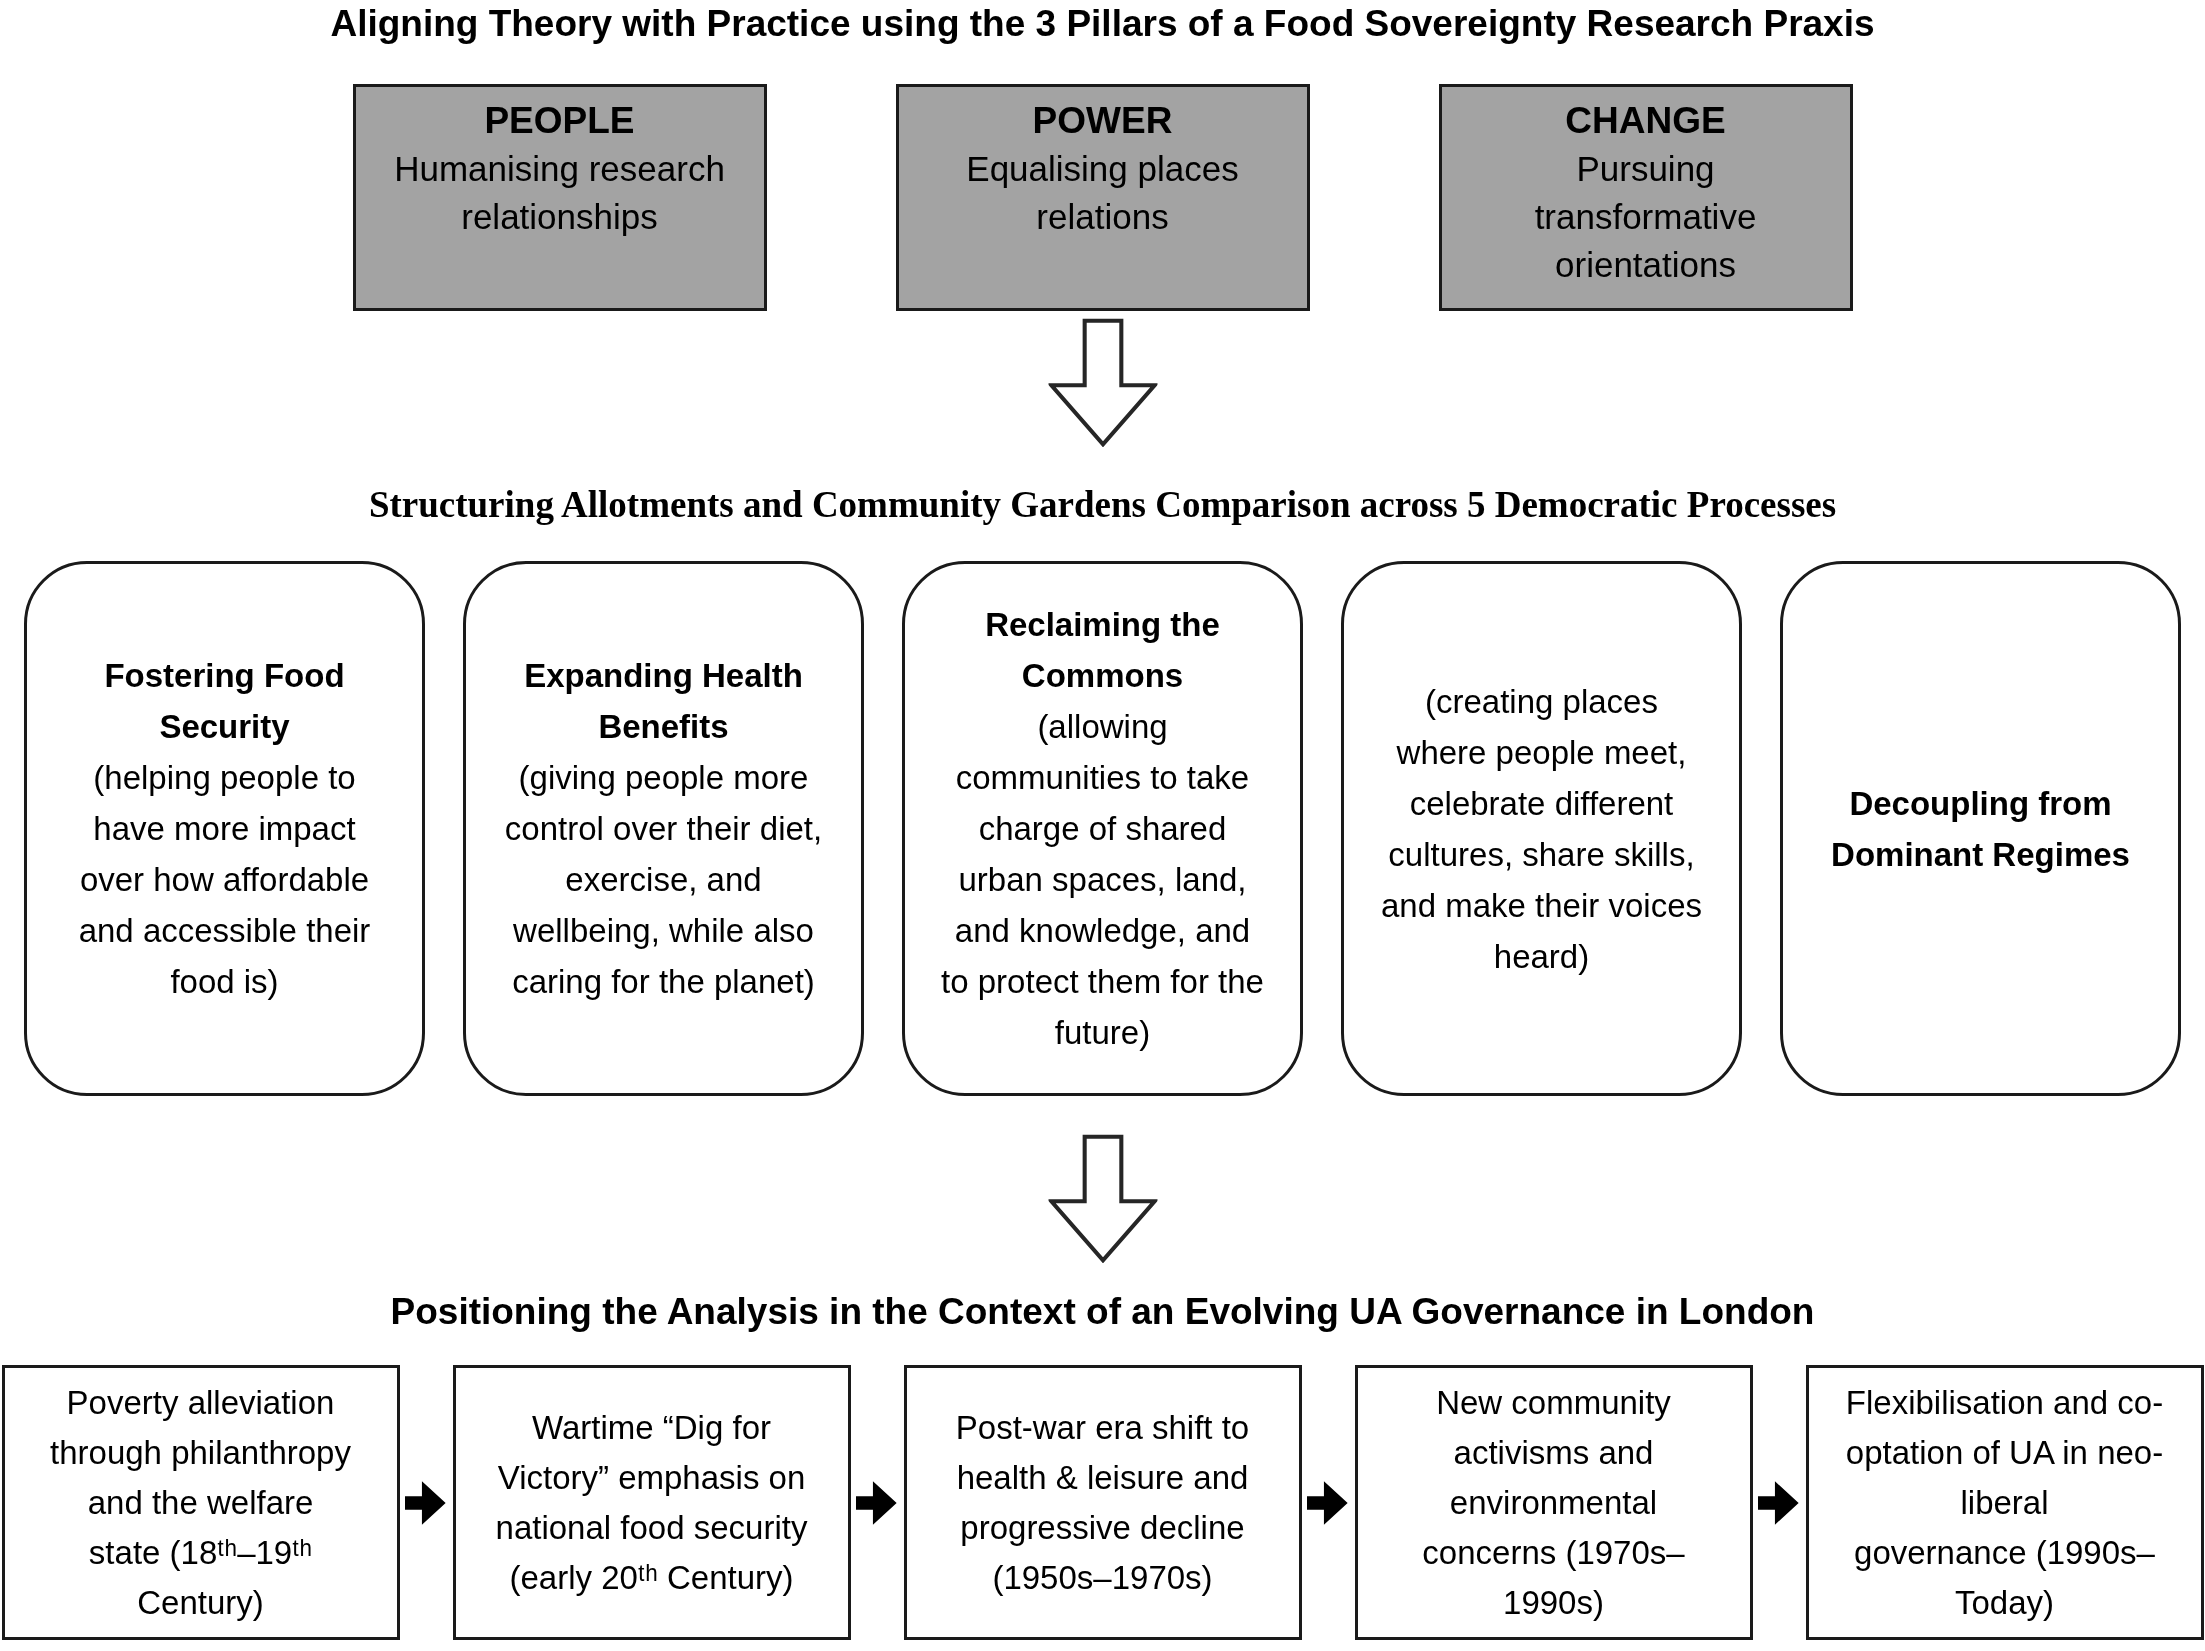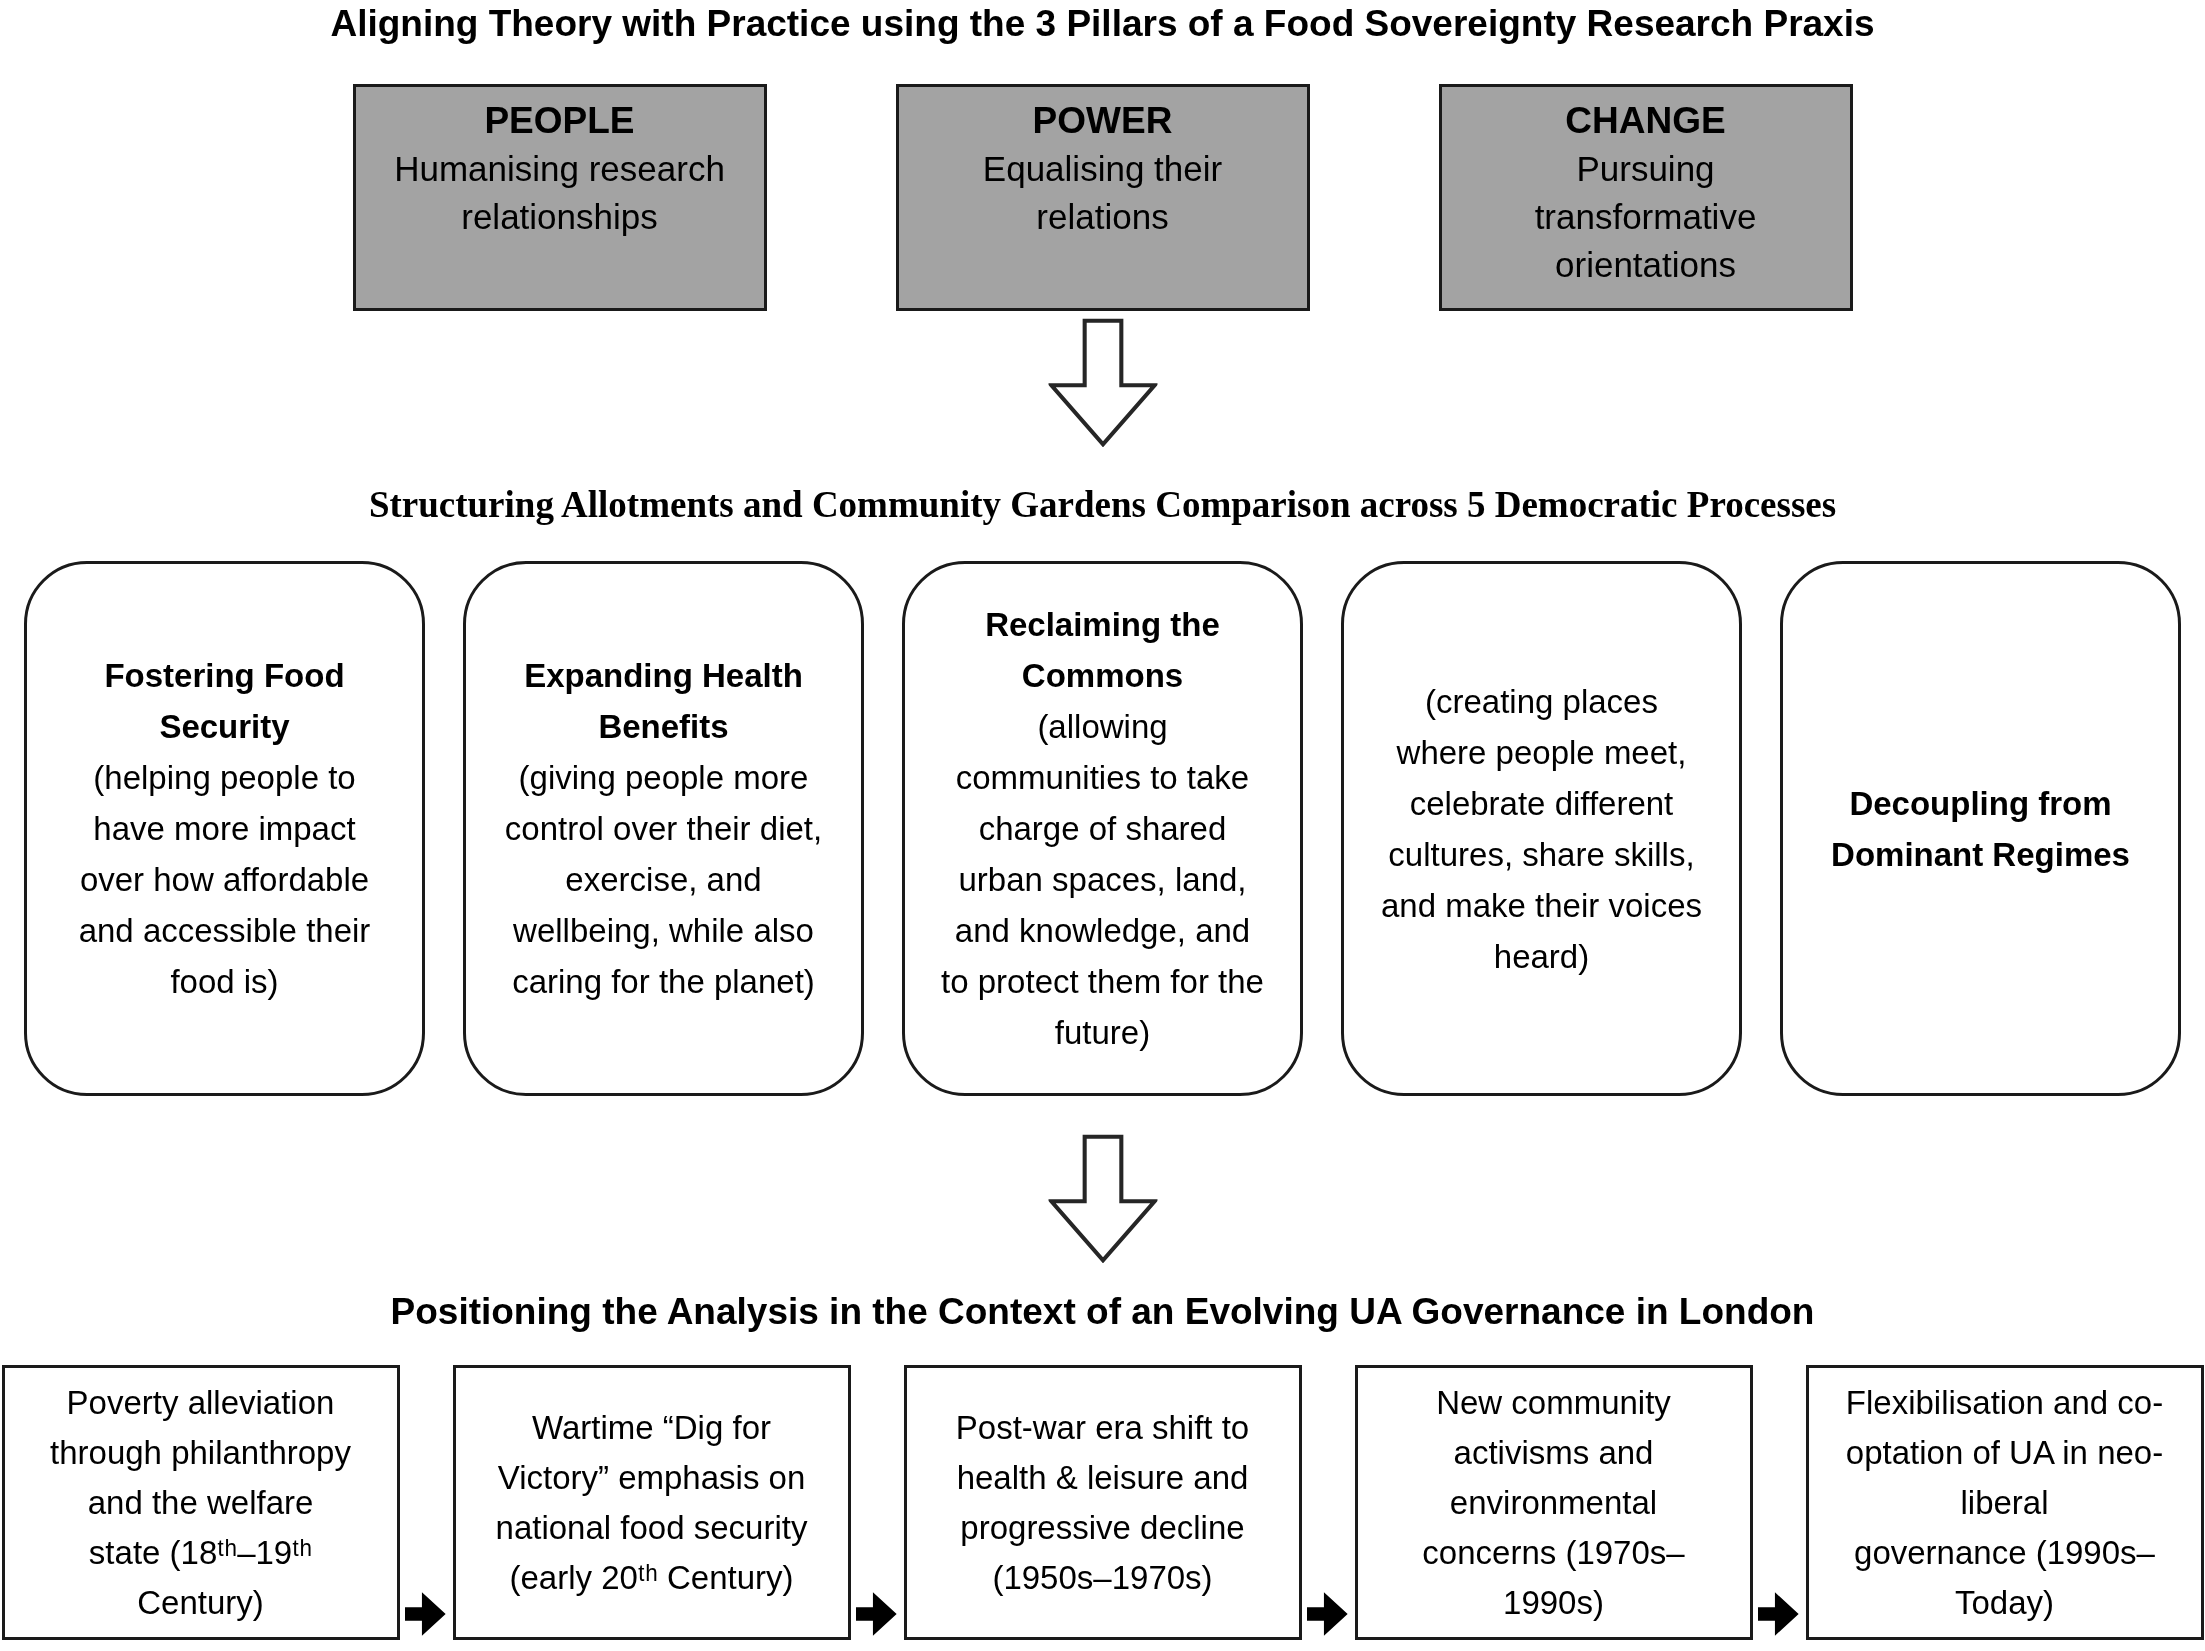--- a/index.html
+++ b/index.html
@@ -52,21 +52,21 @@
     justify-content: center;
     text-align: center;
     font-size: 33px; line-height: 51px;
     padding: 5.4px 2.7px;
   }
   .process-head { font-weight: bold; font-size: 33px; white-space: pre-line; }
   .process-body { white-space: pre-line; }
   .process-box.all-bold .process-body { font-weight: bold; }
 
   
-  .row3 { top: 1365px; gap: 0; align-items: flex-end; }
+  .row3 { top: 1365px; gap: 0; align-items: center; }
   .timeline-box {
     box-sizing: border-box;
     width: 398px; height: 275px;
     border: 3.4px solid #1a1a1a;
     background: #ffffff;
     display: flex; flex-direction: column;
     justify-content: center;
     text-align: center;
     font-size: 33px; line-height: 50px;
     white-space: pre-line;
@@ -87,21 +87,21 @@
 <div class="abs sec-title t1">Aligning Theory with Practice using the 3 Pillars of a Food Sovereignty Research Praxis</div>
 
 <div class="abs row row1">
   <div class="pillar-box">
     <div class="pillar-head">PEOPLE</div>
     <div class="pillar-body">Humanising research
 relationships</div>
   </div>
   <div class="pillar-box">
     <div class="pillar-head">POWER</div>
-    <div class="pillar-body">Equalising their
+    <div class="pillar-body">Equalising places
 relations</div>
   </div>
   <div class="pillar-box">
     <div class="pillar-head">CHANGE</div>
     <div class="pillar-body">Pursuing
 transformative
 orientations</div>
   </div>
 </div>
 

